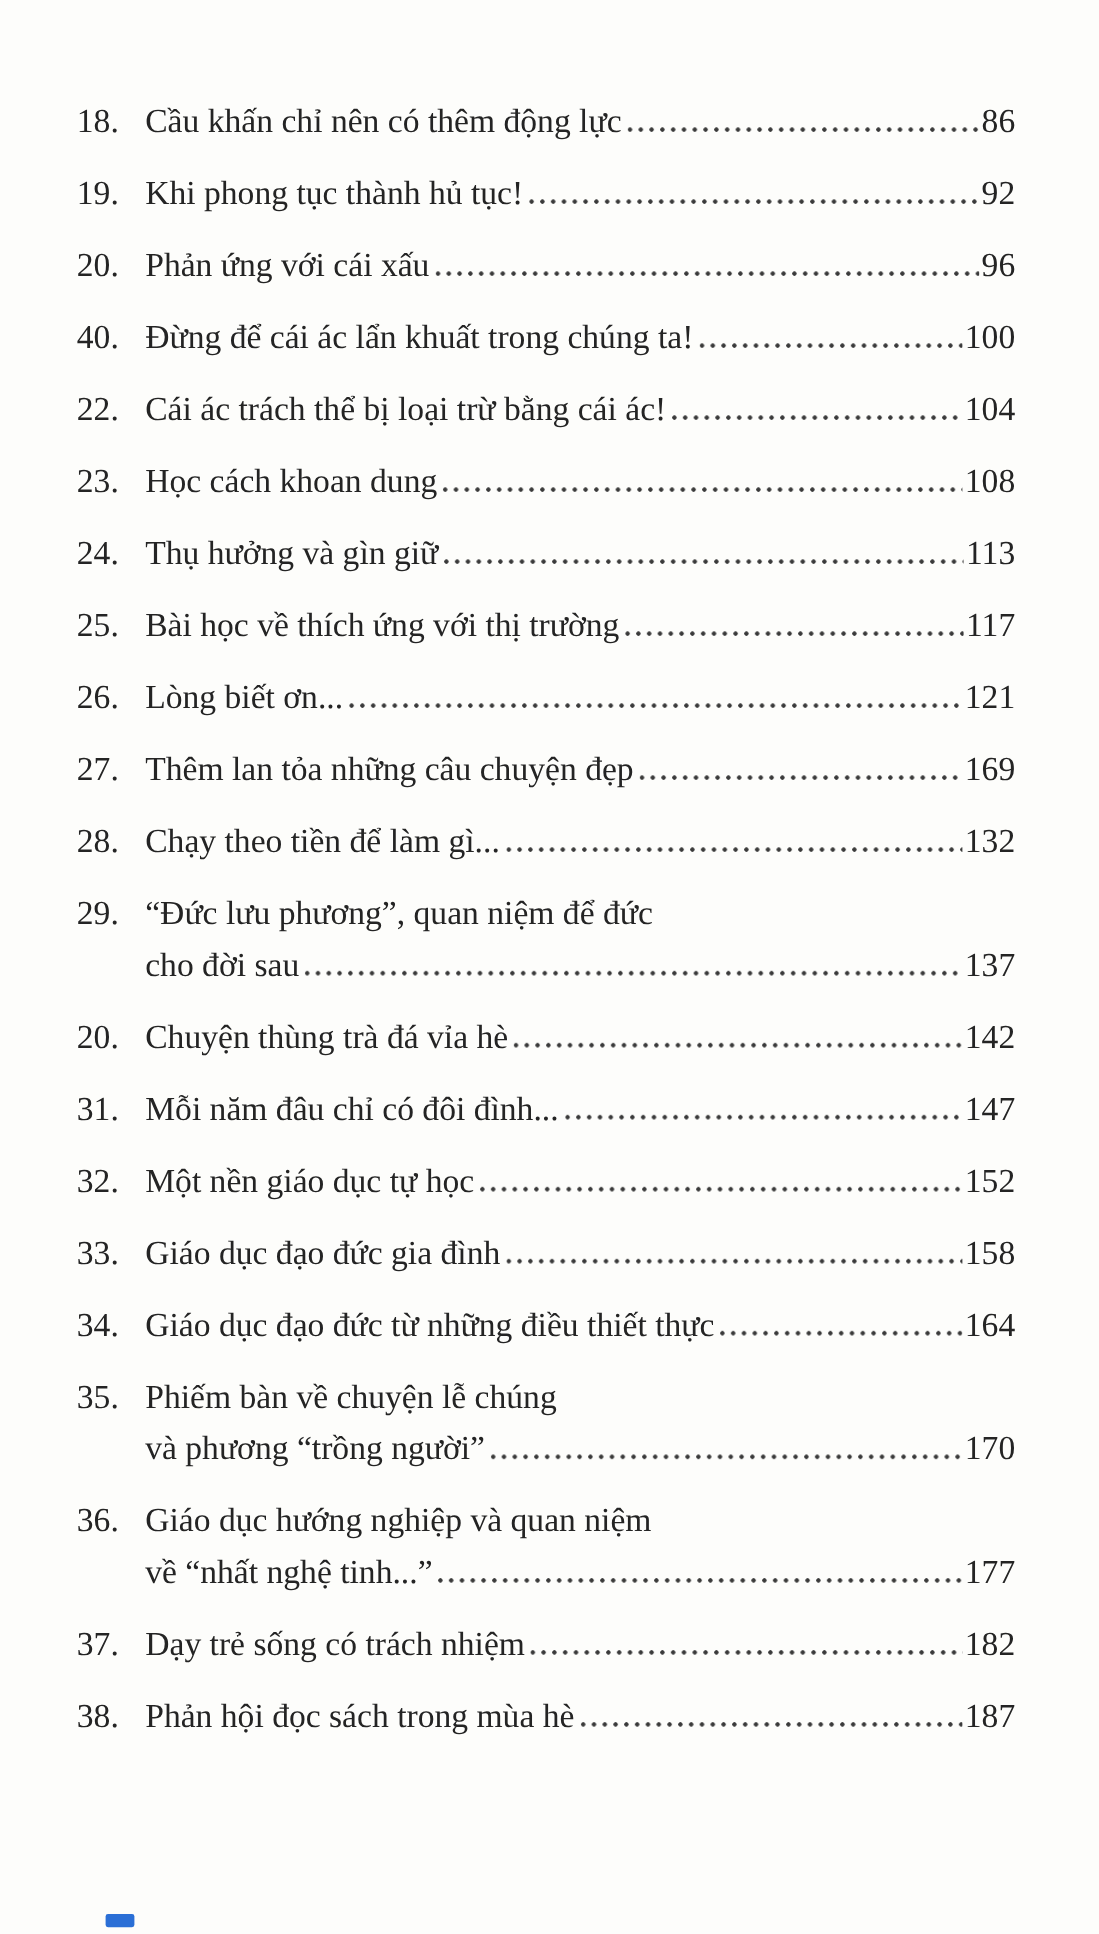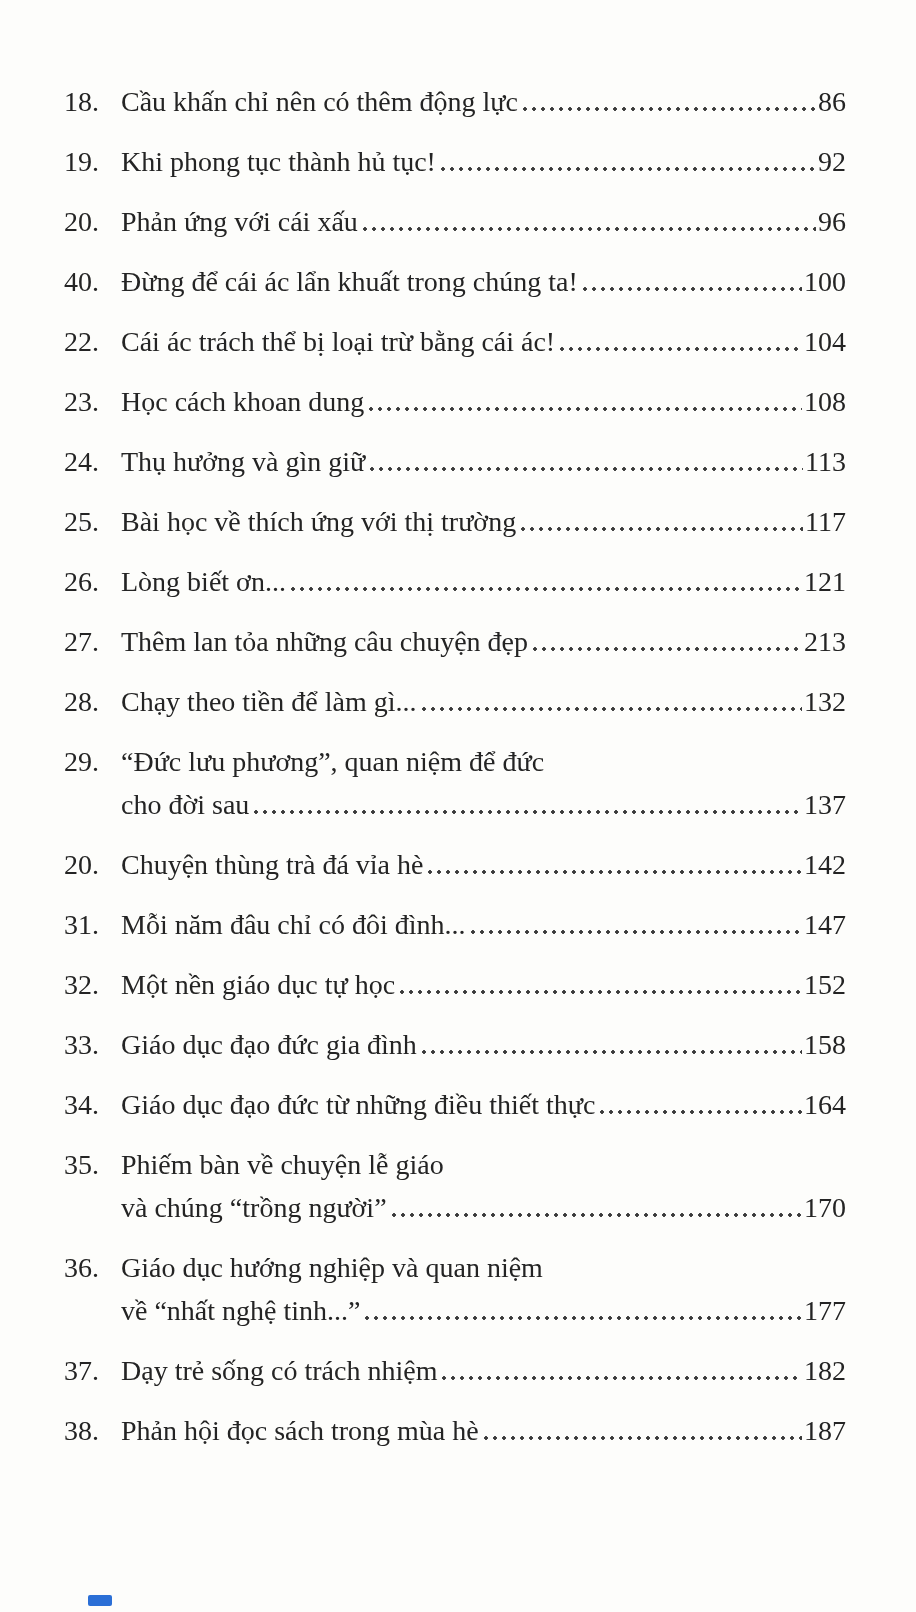--- a/index.html
+++ b/index.html
@@ -158,21 +158,21 @@
           </div>
         </div>
   </li>
 
   <li class="entry">
     <span class="num">27.</span>
     <div class="body">
           <div class="line">
             <span class="title">Thêm lan tỏa những câu chuyện đẹp</span>
             <span class="leader"></span>
-            <span class="pagenum">213</span>
+            <span class="pagenum">169</span>
           </div>
         </div>
   </li>
 
   <li class="entry">
     <span class="num">28.</span>
     <div class="body">
           <div class="line">
             <span class="title">Chạy theo tiền để làm gì...</span>
             <span class="leader"></span>
@@ -247,24 +247,24 @@
             <span class="leader"></span>
             <span class="pagenum">164</span>
           </div>
         </div>
   </li>
 
   <li class="entry">
     <span class="num">35.</span>
     <div class="body">
           <div class="line">
-            <span class="title">Phiếm bàn về chuyện lễ giáo</span>
-          </div>
-          <div class="line">
-            <span class="title">và chúng “trồng người”</span>
+            <span class="title">Phiếm bàn về chuyện lễ chúng</span>
+          </div>
+          <div class="line">
+            <span class="title">và phương “trồng người”</span>
             <span class="leader"></span>
             <span class="pagenum">170</span>
           </div>
         </div>
   </li>
 
   <li class="entry">
     <span class="num">36.</span>
     <div class="body">
           <div class="line">

